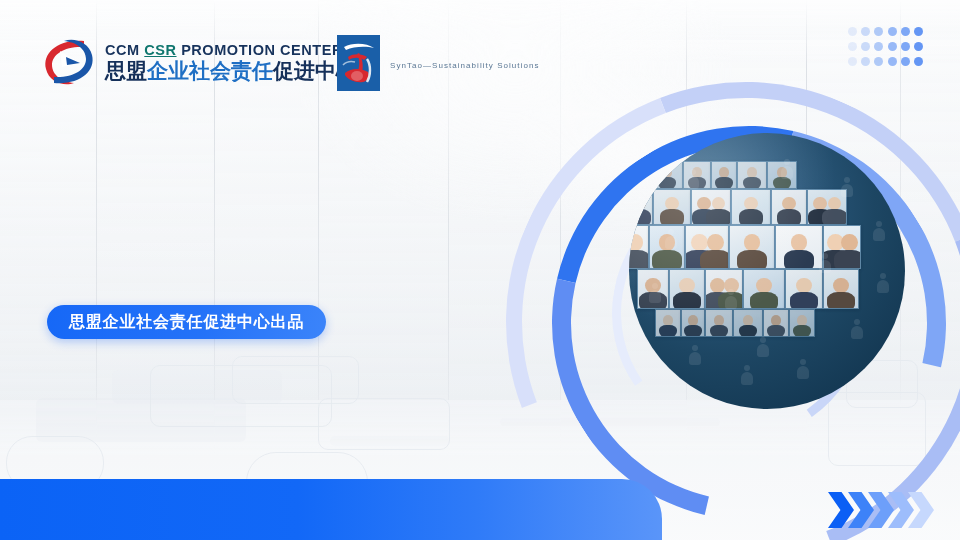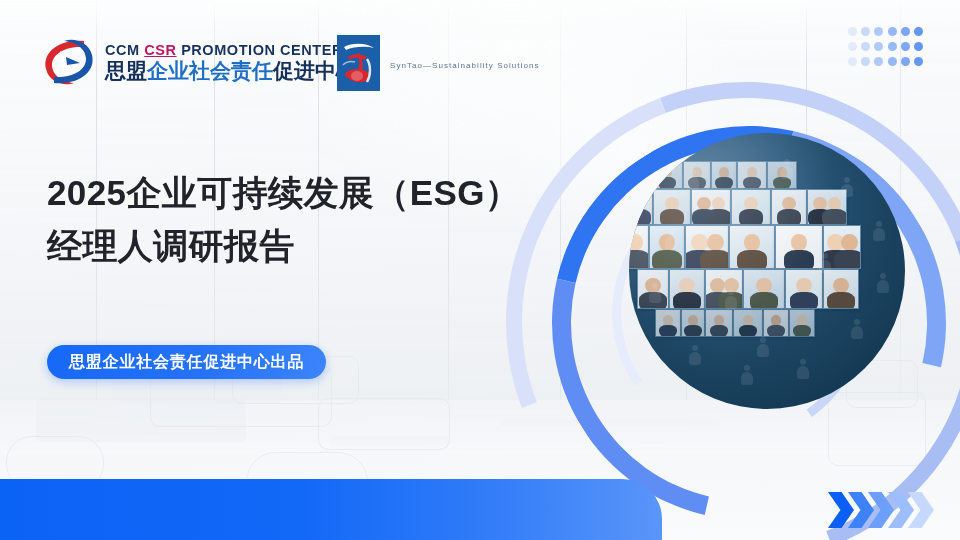--- a/index.html
+++ b/index.html
@@ -92,21 +92,21 @@
   .chev span{position:absolute;top:0;width:26px;height:36px;
     clip-path:polygon(0 0,52% 0,100% 50%,52% 100%,0 100%,48% 50%);}
 
   
   .logos{position:absolute;left:40px;top:33px;height:62px;}
   .logo-ccm{position:absolute;left:0;top:0;display:flex;align-items:center;gap:7px;}
   .ccm-mark{position:relative;width:58px;height:58px;flex:0 0 58px;}
   .ccm-txt{display:flex;flex-direction:column;line-height:1;}
   .ccm-en{font-size:14.5px;font-weight:bold;letter-spacing:.55px;white-space:nowrap;}
   .ccm-en .a{color:#17335c;}
-  .ccm-en .b{color:#be185d;text-decoration:underline;}
+  .ccm-en .b{color:#0f766e;text-decoration:underline;}
   .ccm-cn{font-size:21px;font-weight:bold;letter-spacing:0px;white-space:nowrap;margin-top:3px;}
   .ccm-cn .a{color:#15305a;}
   .ccm-cn .b{color:#1f6fc4;}
 
   .logo-syn{position:absolute;left:297px;top:2px;display:flex;align-items:center;gap:10px;}
   .syn-mark{position:relative;width:43px;height:56px;flex:0 0 43px;background:#1a5fa8;overflow:hidden;}
   .syn-txt{display:flex;flex-direction:column;}
   .syn-cn{font-size:25px;font-weight:normal;color:#2a4a72;letter-spacing:9px;
           font-family:"DejaVu Serif","Liberation Serif",serif;white-space:nowrap;line-height:1.05;}
   .syn-en{font-size:8px;color:#5a7794;letter-spacing:1.05px;white-space:nowrap;margin-top:4px;}
@@ -117,21 +117,20 @@
     font-size:35px;font-weight:bold;color:#20242a;line-height:1.52;
     letter-spacing:.4px;
   }
   .title div{white-space:nowrap;}
   .badge{
     position:absolute;left:47px;top:305px;height:34px;padding:0 22px;
     display:flex;align-items:center;justify-content:center;
     border-radius:18px;color:#fff;font-size:16px;font-weight:bold;letter-spacing:.8px;
     background:linear-gradient(95deg,#1668f7 0%,#2472f8 55%,#3b84fa 100%);
     box-shadow:0 3px 10px rgba(26,104,247,.30);
-    margin-top:40px;
   }
 </style>
 </head>
 <body>
 
 <div id="slide">
 
   <div class="bg-base"></div>
   <div class="bg-photo">
     <div class="ceil" style="top:0;height:40px;"></div>
@@ -463,24 +462,20 @@
           <path d="M6 30 C9 27 14 26 18 27" stroke="#ffffff" stroke-width="1.6" fill="none" opacity=".6"></path>
         </svg>
       </div>
       <div class="syn-txt">
         <div class="syn-en">SynTao—Sustainability Solutions</div>
       </div>
     </div>
 
   </div>
 
-  <div class="title">
-    <div>2025企业可持续发展（ESG）</div>
-    <div>经理人调研报告</div>
-  </div>
 
   <div class="badge">思盟企业社会责任促进中心出品</div>
 
   <div class="band"></div>
   <div class="chev">
       <span style="left: 0px; background: rgb(11, 95, 245);"></span>
       <span style="left: 20px; background: rgb(61, 130, 248);"></span>
       <span style="left: 40px; background: rgb(109, 159, 250);"></span>
       <span style="left: 60px; background: rgb(157, 189, 252);"></span>
       <span style="left: 80px; background: rgb(198, 216, 253);"></span>

